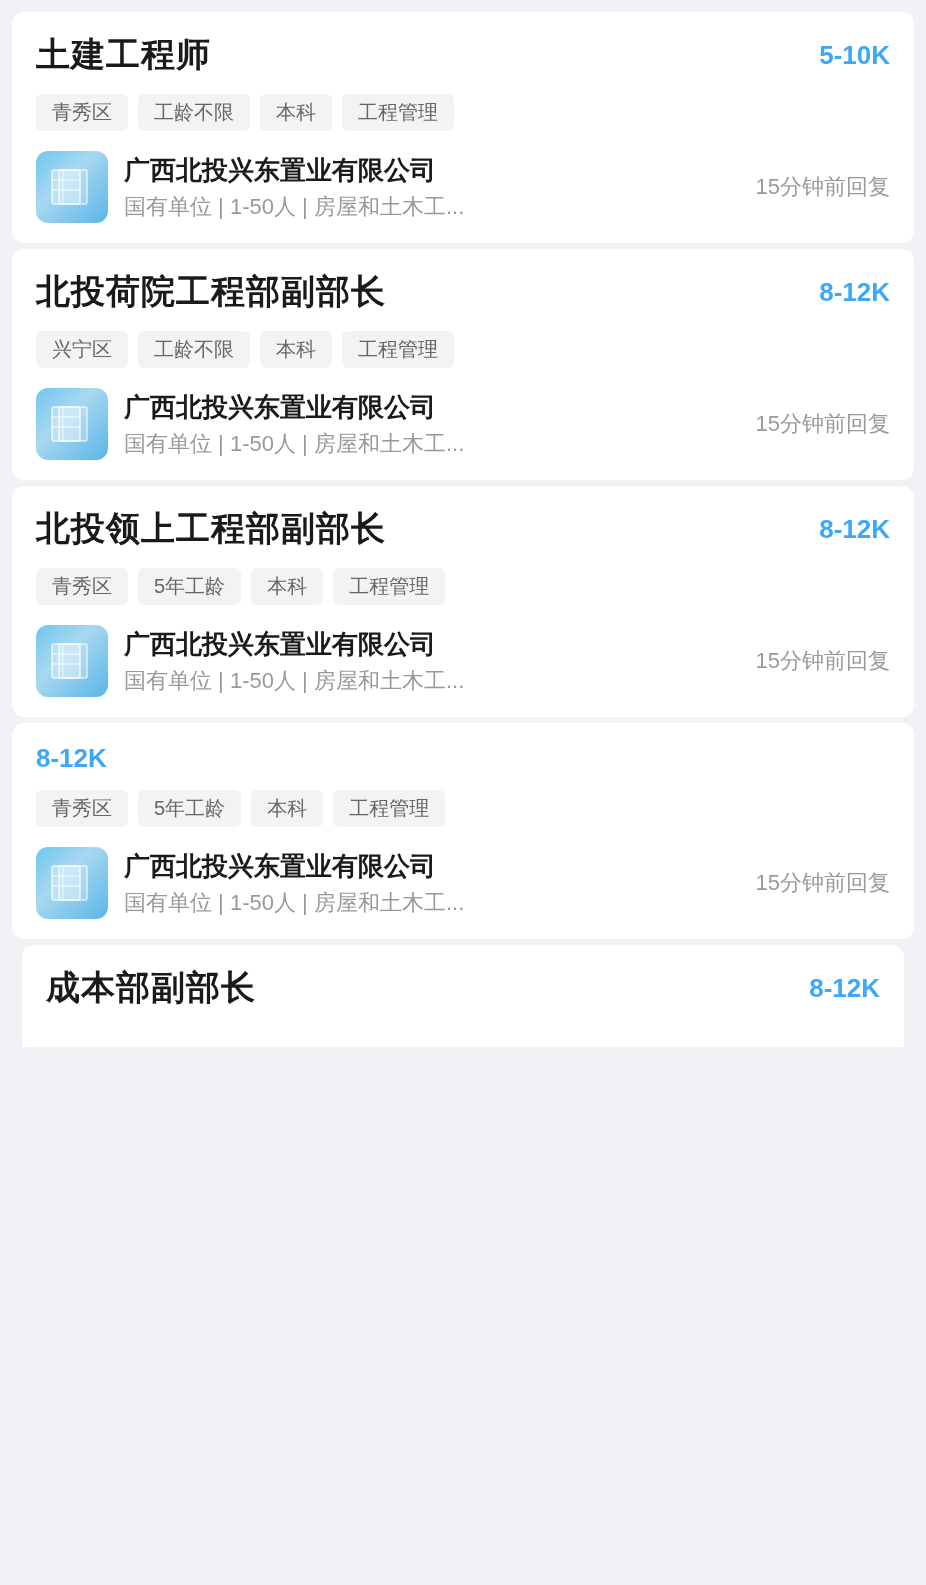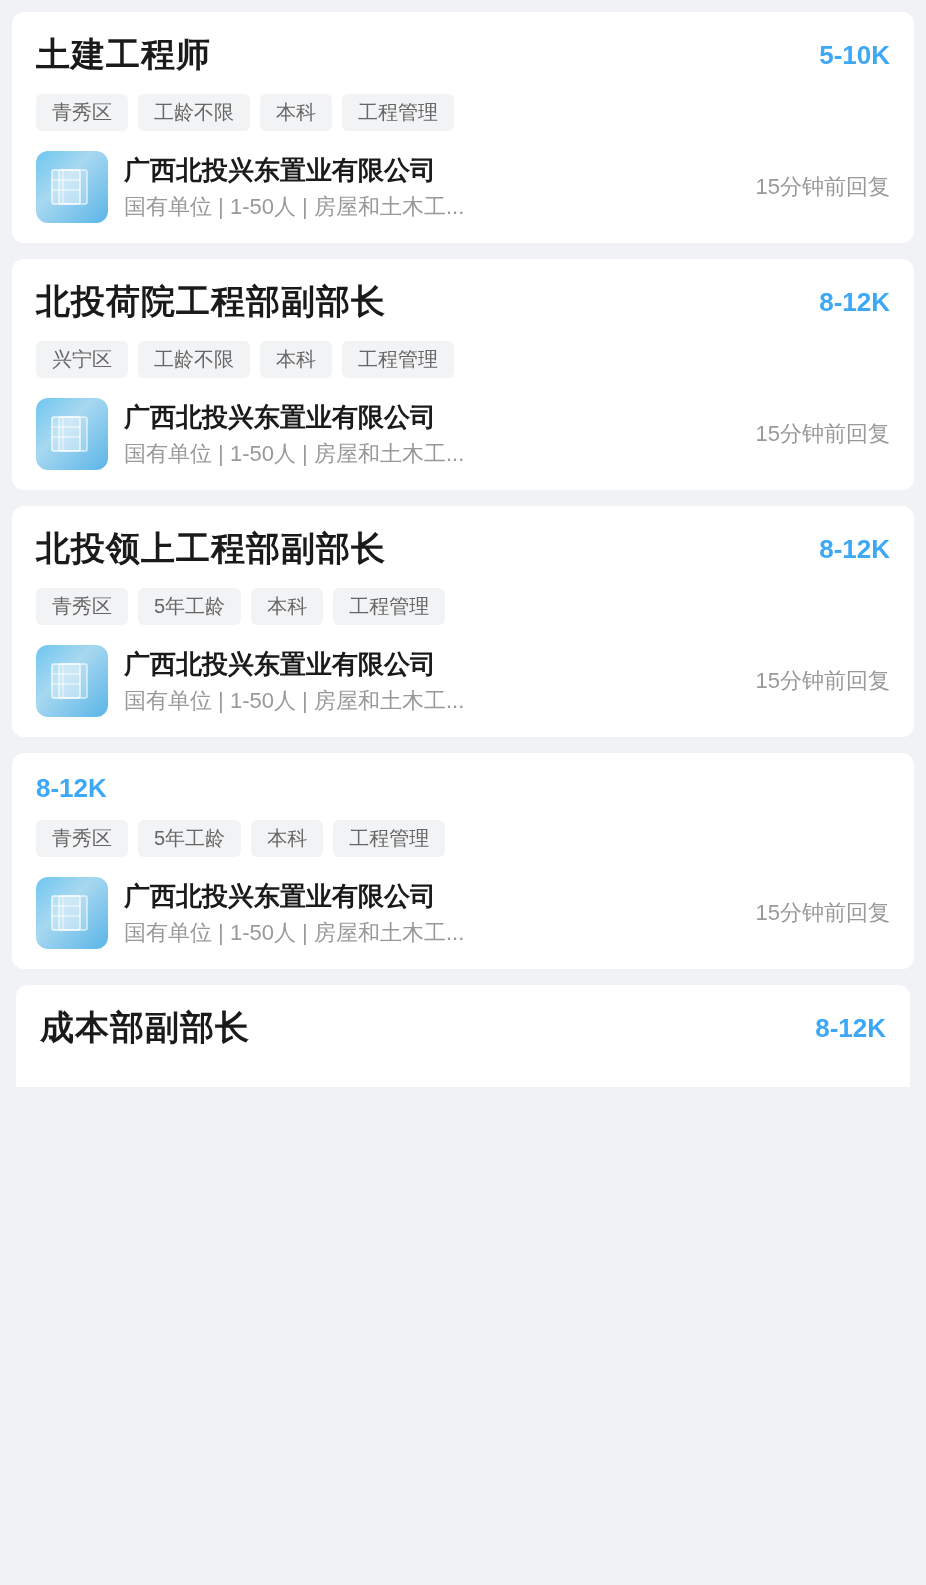--- a/index.html
+++ b/index.html
@@ -6,21 +6,21 @@
     * { box-sizing: border-box; margin: 0; padding: 0; }
     body {
       background-color: #f0f2f5;
       font-family: -apple-system, "PingFang SC", "Helvetica Neue", Arial, sans-serif;
       width: 926px;
       min-height: 1585px;
     }
     .job-list {
       display: flex;
       flex-direction: column;
-      gap: 16px;
+      gap: 6px;
       padding: 12px 0;
     }
     .job-card {
       background: #ffffff;
       border-radius: 12px;
       padding: 20px 24px 20px 24px;
       margin: 0 12px;
     }
     .job-header {
       display: flex;
@@ -92,21 +92,21 @@
     .reply-time {
       font-size: 22px;
       color: #999;
       white-space: nowrap;
       align-self: center;
     }
     .last-card {
       background: #ffffff;
       border-radius: 12px 12px 0 0;
       padding: 20px 24px 20px 24px;
-      margin: 0 16px;
+      margin: 0 22px;
     }
   </style>
 </head>
 <body>
 
 <div class="job-list">
 <div class="job-card">
       <div class="job-header">
         <div class="job-title">土建工程师</div>
         <div class="job-salary">5-10K</div>

